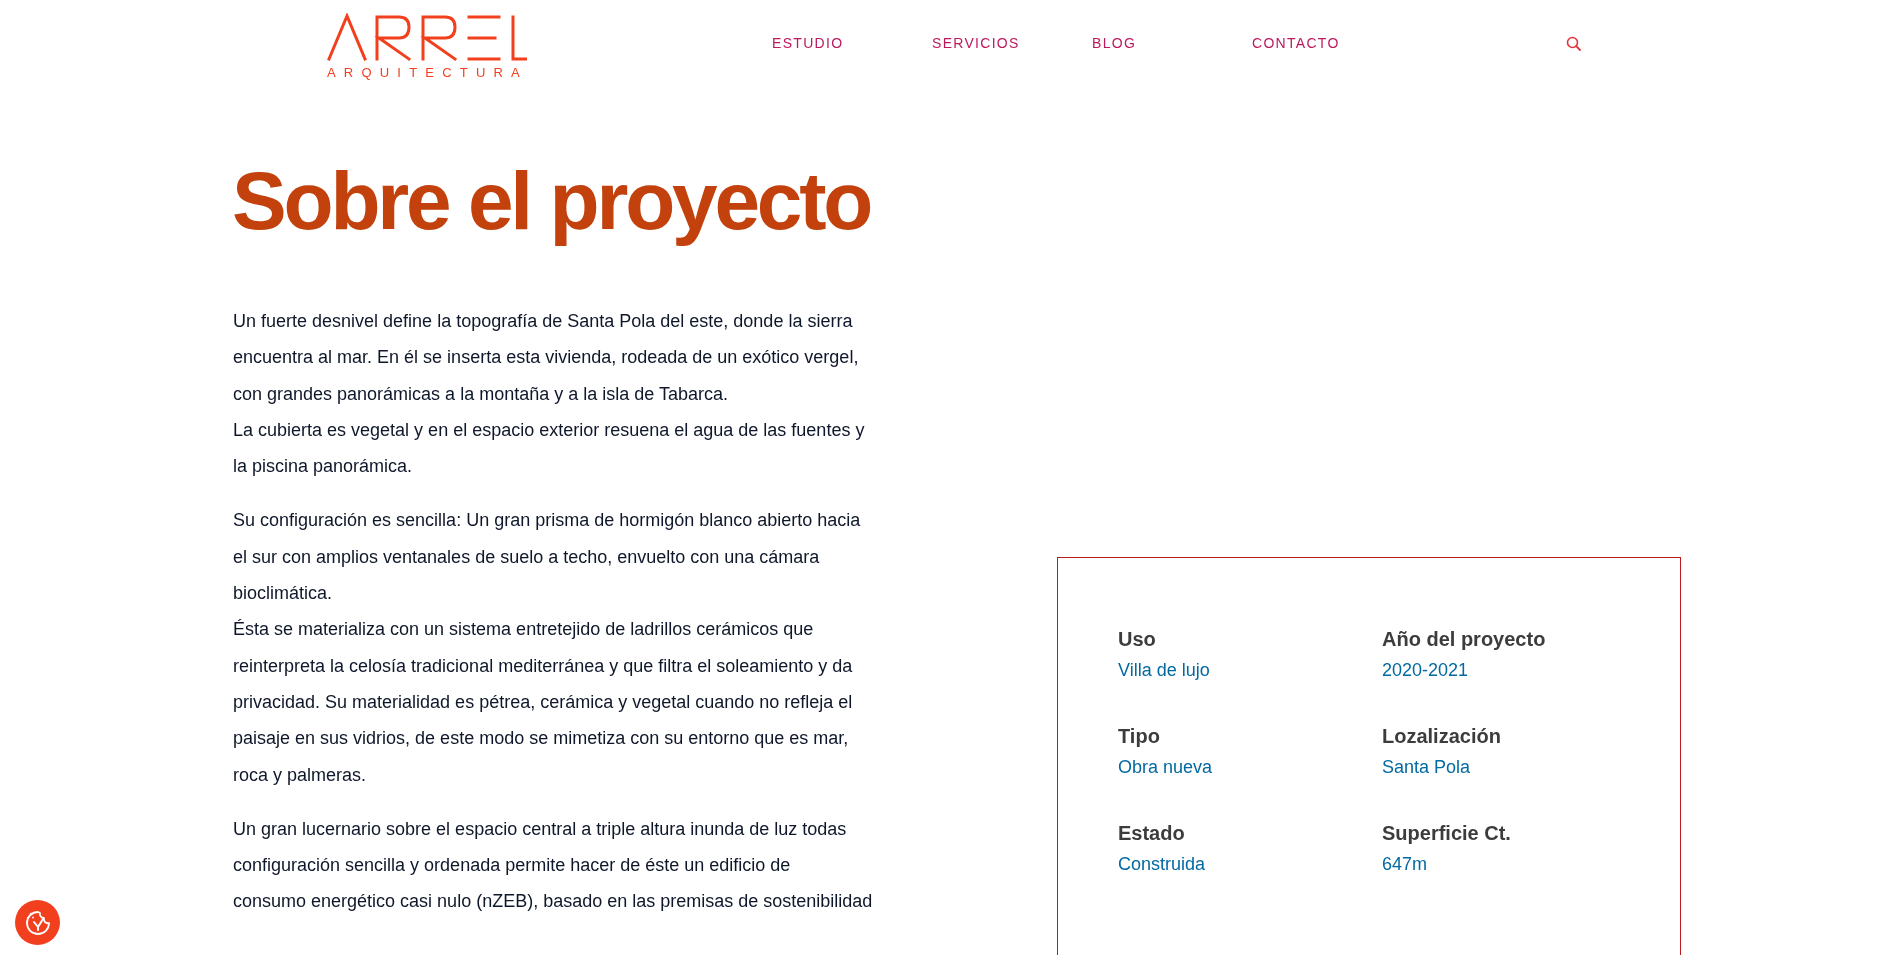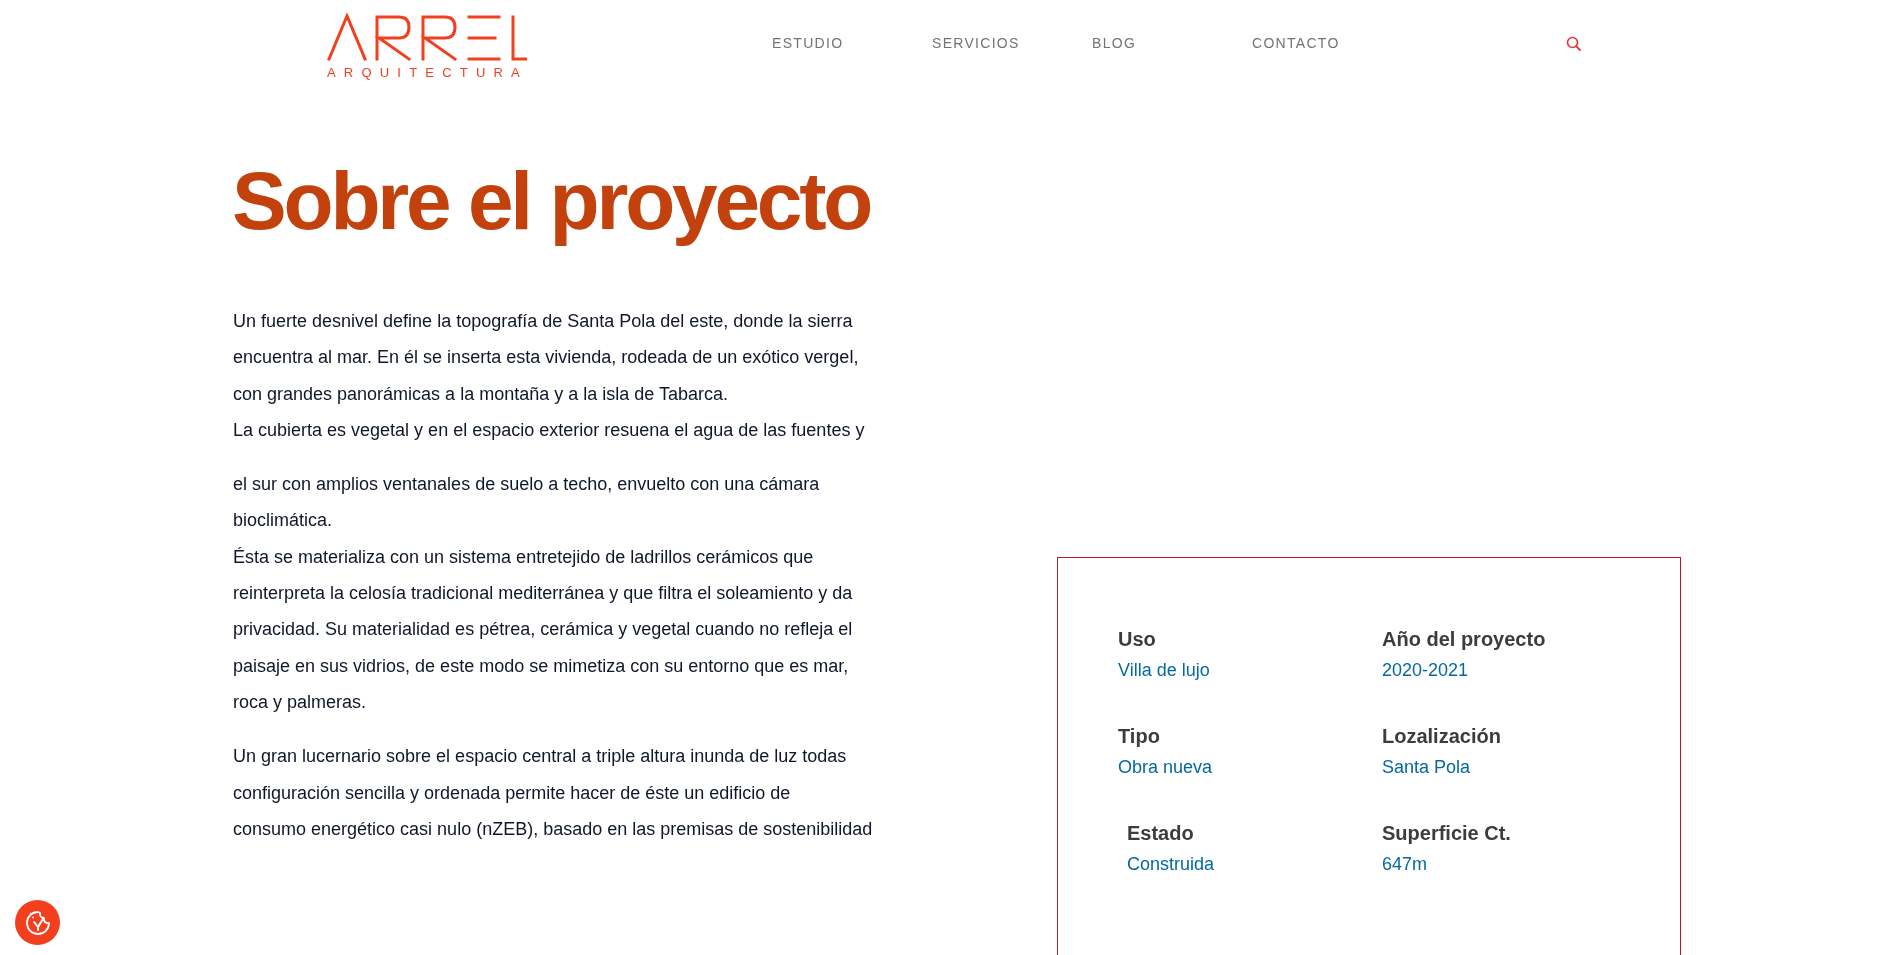--- a/index.html
+++ b/index.html
@@ -5,21 +5,21 @@
     * { box-sizing: border-box; margin: 0; padding: 0; }
     html, body { width: 1903px; height: 955px; overflow: hidden; background: #ffffff; }
     body { font-family: "Liberation Sans", sans-serif; color: #333333; position: relative; }
 
     .header { position: absolute; left: 0; top: 0; width: 1903px; height: 90px; }
     .logo { position: absolute; left: 327px; top: 13px; width: 200px; height: 64px; }
     .logo svg { display: block; }
     .logo-sub { position: absolute; left: 0; top: 52px; width: 200px; font-size: 13px; letter-spacing: 8.2px; color: #f2401f; font-family: "Liberation Sans", sans-serif; white-space: nowrap; }
 
     .nav { position: absolute; top: 35px; left: 0; }
-    .nav-item { position: absolute; font-size: 14px; letter-spacing: 1.3px; color: #737373; text-decoration: none; white-space: nowrap; cursor: pointer; }
+    .nav-item { position: absolute; font-size: 14px; letter-spacing: 1.3px; color: #be185d; text-decoration: none; white-space: nowrap; cursor: pointer; }
     .search-btn { position: absolute; left: 1565px; top: 35px; width: 20px; height: 20px; cursor: pointer; }
 
     .page-title { position: absolute; left: 232px; top: 160px; font-size: 82px; font-weight: 700; letter-spacing: -3.2px; color: #c2410c; white-space: nowrap; line-height: 1; }
 
     .content { position: absolute; left: 233px; top: 303px; width: 745px; }
     .para { font-size: 18px; line-height: 36.3px; color: #0f172a; margin-bottom: 18px; }
     .para .line { display: block; white-space: nowrap; }
 
     .details-box { position: absolute; left: 1057px; top: 557px; width: 624px; height: 410px; border: 1px solid #b91c1c; }
     .detail { position: absolute; }
@@ -66,22 +66,24 @@
 </header>
 
 <h1 class="page-title">Sobre el proyecto</h1>
 
 <section class="content">
   <p class="para">
     <span class="line">Un fuerte desnivel define la topografía de Santa Pola del este, donde la sierra</span>
     <span class="line">encuentra al mar. En él se inserta esta vivienda, rodeada de un exótico vergel,</span>
     <span class="line">con grandes panorámicas a la montaña y a la isla de Tabarca.</span>
     <span class="line">La cubierta es vegetal y en el espacio exterior resuena el agua de las fuentes y</span>
+    <span class="line">la piscina panorámica.</span>
   </p>
   <p class="para">
+    <span class="line">Su configuración es sencilla: Un gran prisma de hormigón blanco abierto hacia</span>
     <span class="line">el sur con amplios ventanales de suelo a techo, envuelto con una cámara</span>
     <span class="line">bioclimática.</span>
     <span class="line">Ésta se materializa con un sistema entretejido de ladrillos cerámicos que</span>
     <span class="line">reinterpreta la celosía tradicional mediterránea y que filtra el soleamiento y da</span>
     <span class="line">privacidad. Su materialidad es pétrea, cerámica y vegetal cuando no refleja el</span>
     <span class="line">paisaje en sus vidrios, de este modo se mimetiza con su entorno que es mar,</span>
     <span class="line">roca y palmeras.</span>
   </p>
   <p class="para">
     <span class="line">Un gran lucernario sobre el espacio central a triple altura inunda de luz todas</span>
@@ -100,21 +102,21 @@
     <div class="detail-value">2020-2021</div>
   </div>
   <div class="detail" style="left:60px; top:168px;">
     <div class="detail-label">Tipo</div>
     <div class="detail-value">Obra nueva</div>
   </div>
   <div class="detail" style="left:324px; top:168px;">
     <div class="detail-label">Lozalización</div>
     <div class="detail-value">Santa Pola</div>
   </div>
-  <div class="detail" style="left:60px; top:265px;margin-left:9px;">
+  <div class="detail" style="left:60px; top:265px;">
     <div class="detail-label">Estado</div>
     <div class="detail-value">Construida</div>
   </div>
   <div class="detail" style="left:324px; top:265px;">
     <div class="detail-label">Superficie Ct.</div>
     <div class="detail-value">647m</div>
   </div>
 </aside>
 
 <div class="cookie-btn">

